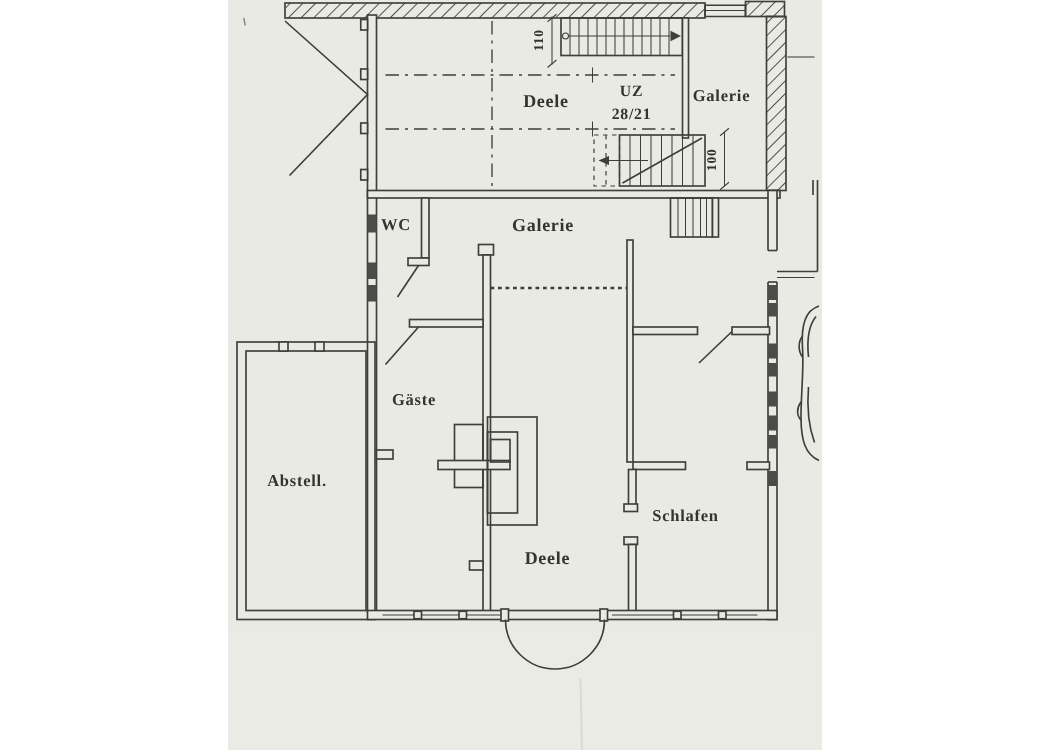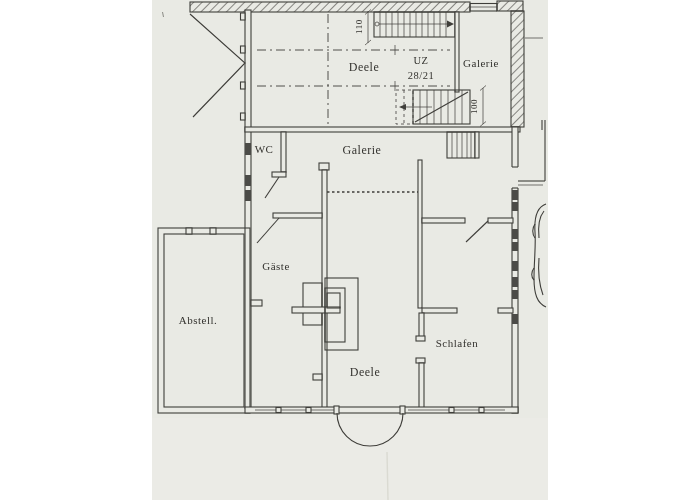--- a/index.html
+++ b/index.html
@@ -1,17 +1,17 @@
 <!DOCTYPE html>
 <html><head>
 <meta charset="utf-8">
 <style>
   html,body{margin:0;padding:0;background:#ffffff;}
   .stage{width:700px;height:500px;position:relative;overflow:hidden;background:#ffffff;
-         font-family:"Liberation Serif", serif;}
+         font-family:"Liberation Serif", serif;font-weight:bold;}
   svg{display:block;}
   .ink{stroke:#3f3e3a;fill:none;stroke-width:1.1;stroke-linecap:butt;}
   .wall{stroke:#3f3e3a;fill:#e9eae4;stroke-width:1.1;}
   .thin{stroke:#3f3e3a;fill:none;stroke-width:0.7;}
   .pane{fill:#4b4b47;stroke:none;}
   .lbl{fill:#34332f;font-family:"Liberation Serif", serif;letter-spacing:0.5px;}
   .lbl12{font-size:12px;}
   .lbl11{font-size:11px;}
   .dim{fill:#34332f;font-family:"Liberation Serif", serif;font-size:9px;letter-spacing:0.5px;}
 </style>

